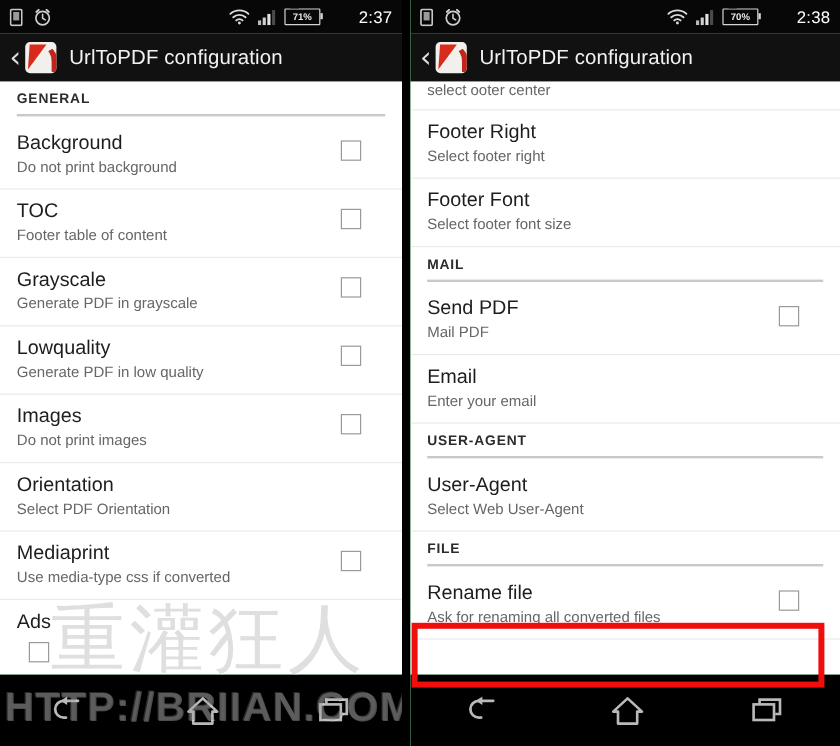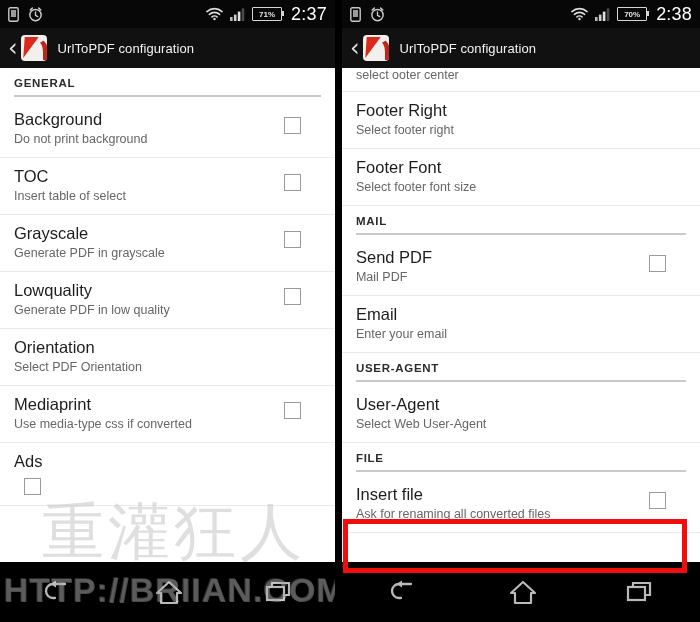--- a/index.html
+++ b/index.html
@@ -7,37 +7,37 @@
 
   .screens{position:relative;width:700px;height:622px;background:#000;display:flex;}
   .phone{position:relative;width:348px;height:622px;background:#86efac;overflow:hidden;}
   .phone.right{width:372px;margin-left:7px;}
 
   
   .statusbar{height:28px;background:#070707;display:flex;align-items:center;
              padding:0 8px;box-sizing:border-box;color:#e8e8e8;}
   .sb-left{display:flex;align-items:center;gap:9px;}
   .sb-right{margin-left:auto;display:flex;align-items:center;gap:7px;}
-  .sb-time{font-size:18px;color:#fff;letter-spacing:.2px;padding-left:2px;}
+  .sb-time{font-size:14px;color:#fff;letter-spacing:.2px;padding-left:2px;margin-left:23px;}
   .ico{display:inline-block;line-height:0;}
   .batt{display:flex;align-items:center;justify-content:center;
         border:1.5px solid #d5d5d5;border-radius:1px;height:12px;min-width:26px;
         font-size:8px;color:#e6e6e6;font-weight:bold;position:relative;padding:0 1px;}
   .batt:before{content:"";position:absolute;left:4px;top:-3px;width:7px;height:2px;background:#070707;}
   .batt:after{content:"";position:absolute;right:-3px;top:3px;width:2px;height:5px;background:#d5d5d5;}
 
   
   .titlebar{height:40px;background:#111;display:flex;align-items:center;padding:0 8px;box-sizing:border-box;}
   .backchev{color:#dedede;font-size:24px;line-height:1;margin-right:3px;font-family:"DejaVu Sans",sans-serif;}
   .appicon{width:26px;height:26px;border-radius:4px;background:#f2f0ec;position:relative;overflow:hidden;flex:none;}
   .appicon:before{content:"";position:absolute;left:3px;top:2px;width:0;height:0;
      border-left:14px solid #d92b1c;border-bottom:21px solid transparent;transform:skewX(-4deg);}
   .appicon:after{content:"";position:absolute;left:8px;top:3px;width:14px;height:19px;
      border-right:5px solid #c0241a;border-top:3px solid transparent;border-radius:0 60% 0 0;}
-  .apptitle{color:#f2f2f2;font-size:13px;margin-left:11px;letter-spacing:.1px;text-align:center;}
+  .apptitle{color:#f2f2f2;font-size:17px;margin-left:11px;letter-spacing:.1px;text-align:center;}
 
   
   .list{background:#fff;height:494px;overflow:hidden;position:relative;}
   .phone.right .list{height:494px;}
   .section{padding:9px 14px 4px 14px;}
   .section-label{font-size:11.5px;font-weight:bold;color:#2b2b2b;letter-spacing:.7px;}
   .section-rule{height:2px;background:#c9c9c9;margin-top:6px;}
   .row{display:flex;align-items:flex-start;padding:9px 31px 10px 14px;
        border-bottom:1px solid #eaeaea;box-sizing:border-box;position:relative;}
   .row .txt{flex:1;min-width:0;}
@@ -127,41 +127,48 @@
         <div class="txt">
           <div class="title">Background</div>
           <div class="sub">Do not print background</div>
         </div>
         <span class="cb"></span>
       </div>
 
       <div class="row">
         <div class="txt">
           <div class="title">TOC</div>
-          <div class="sub">Insert table of select</div>
+          <div class="sub">Footer table of content</div>
         </div>
         <span class="cb"></span>
       </div>
 
       <div class="row">
         <div class="txt">
           <div class="title">Grayscale</div>
           <div class="sub">Generate PDF in grayscale</div>
         </div>
         <span class="cb"></span>
       </div>
 
       <div class="row">
         <div class="txt">
           <div class="title">Lowquality</div>
           <div class="sub">Generate PDF in low quality</div>
         </div>
         <span class="cb"></span>
       </div>
 
+      <div class="row">
+        <div class="txt">
+          <div class="title">Images</div>
+          <div class="sub">Do not print images</div>
+        </div>
+        <span class="cb"></span>
+      </div>
 
       <div class="row">
         <div class="txt">
           <div class="title">Orientation</div>
           <div class="sub">Select PDF Orientation</div>
         </div>
       </div>
 
       <div class="row">
         <div class="txt">
@@ -307,21 +314,21 @@
         </div>
       </div>
 
       <div class="section">
         <div class="section-label">FILE</div>
         <div class="section-rule"></div>
       </div>
 
       <div class="row">
         <div class="txt">
-          <div class="title">Insert file</div>
+          <div class="title">Rename file</div>
           <div class="sub">Ask for renaming all converted files</div>
         </div>
         <span class="cb"></span>
       </div>
     </div>
 
     <div class="navbar">
       <span class="ico">
         <svg width="34" height="26" viewBox="0 0 34 26">
             <path d="M25 5 H13 a7 7 0 0 0 0 14 h2" stroke="#dadada" stroke-width="2.3" fill="none" stroke-linecap="round"></path>

